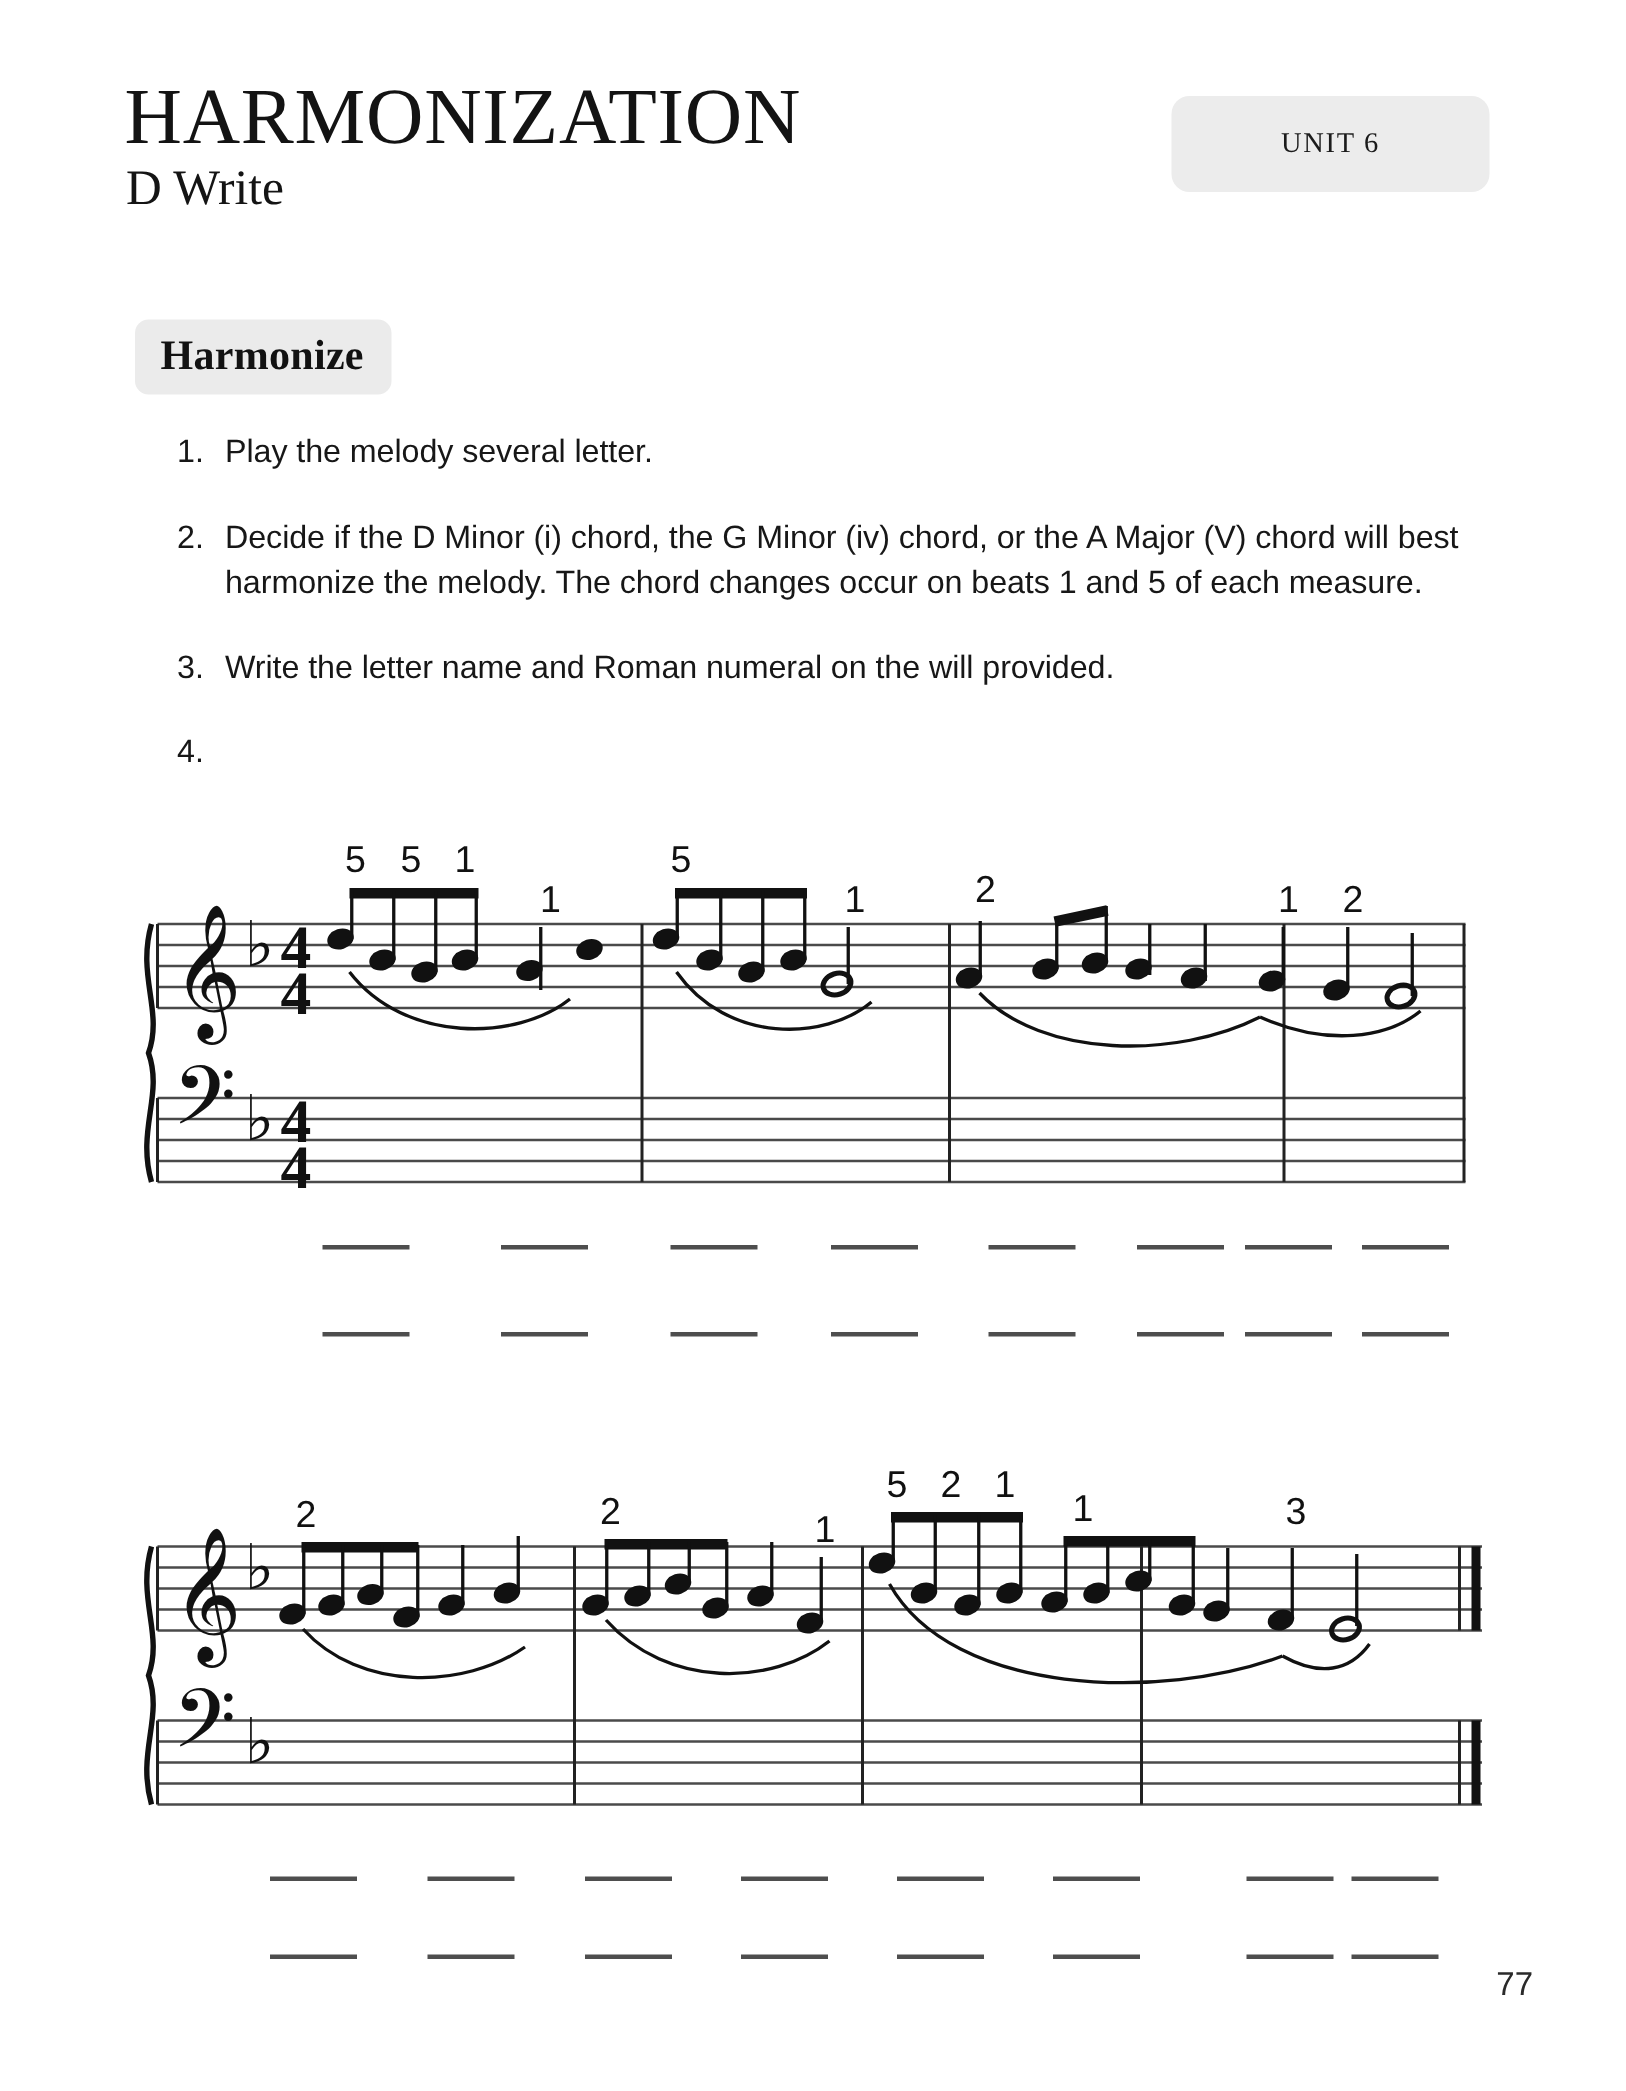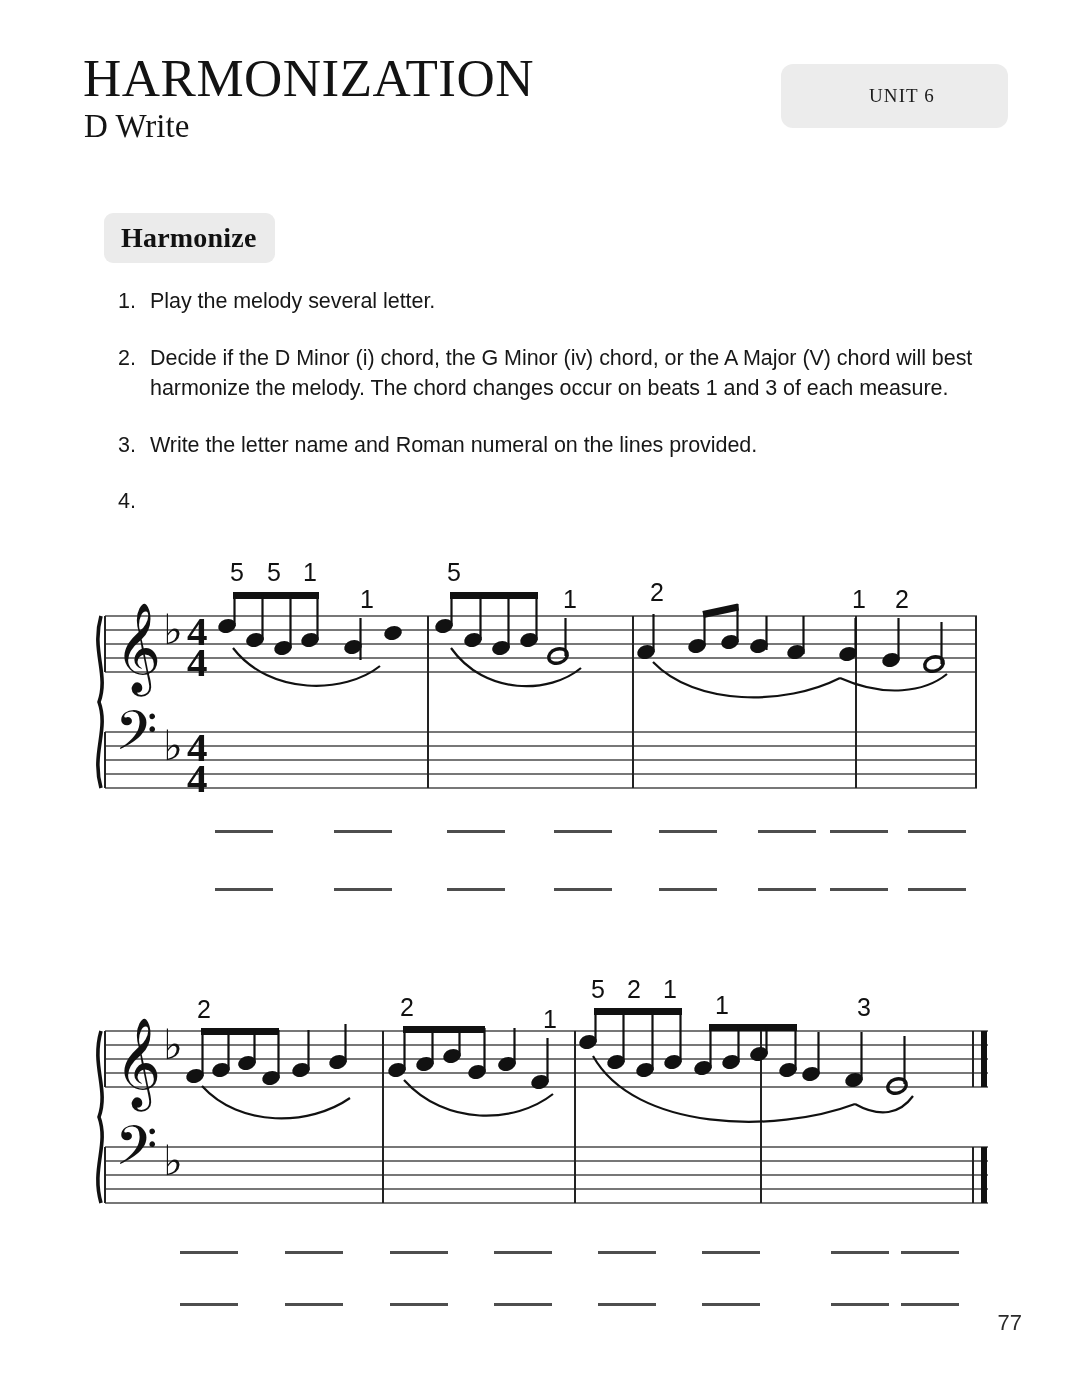--- a/index.html
+++ b/index.html
@@ -42,33 +42,32 @@
     position: absolute;
     left: 781px;
     top: 64px;
     width: 212px;
     height: 64px;
     background: #ececec;
     border-radius: 12px;
     display: flex;
     align-items: center;
     justify-content: center;
-    padding-left: 15px;
   }
   .unit-badge span {
     font-family: "Liberation Serif", serif;
     font-size: 19px;
     letter-spacing: 1.1px;
     color: #1b1b1b;
   }
 
   
   .section-tag {
     position: absolute;
-    left: 104px;
+    left: 90px;
     top: 213px;
     height: 50px;
     padding: 0 18px 0 17px;
     background: #ebebeb;
     border-radius: 9px;
     display: flex;
     align-items: center;
   }
   .section-tag span {
     font-family: "Liberation Serif", serif;
@@ -141,25 +140,25 @@
     <span>Harmonize</span>
   </div>
 
   <div class="instructions">
     <div class="instr-item">
       <div class="instr-num">1.</div>
       <div class="instr-text">Play the melody several letter.</div>
     </div>
     <div class="instr-item">
       <div class="instr-num">2.</div>
-      <div class="instr-text">Decide if the D Minor (i) chord, the G Minor (iv) chord, or the A Major (V) chord will best harmonize the melody. The chord changes occur on beats 1 and 3 of each measure.</div>
+      <div class="instr-text">Decide if the D Minor (i) chord, the G Minor (iv) chord, or the A Major (V) chord will best harmonize the melody. The chord changes occur on beats 1 and 5 of each measure.</div>
     </div>
     <div class="instr-item">
       <div class="instr-num">3.</div>
-      <div class="instr-text">Write the letter name and Roman numeral on the lines provided.</div>
+      <div class="instr-text">Write the letter name and Roman numeral on the will provided.</div>
     </div>
     <div class="instr-item">
       <div class="instr-num">4.</div>
     </div>
   </div>
 
   <div class="system" style="left:95px; top:556px;">
     <svg width="900" height="245" viewBox="0 0 900 245" xmlns="http://www.w3.org/2000/svg">
       <g stroke="#4a4a4a" stroke-width="1.6">
 

